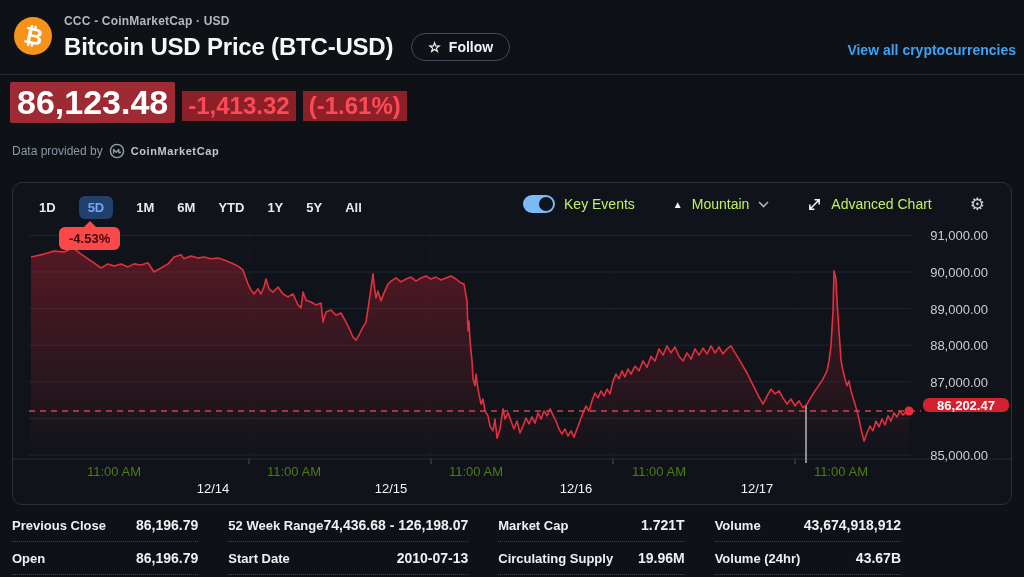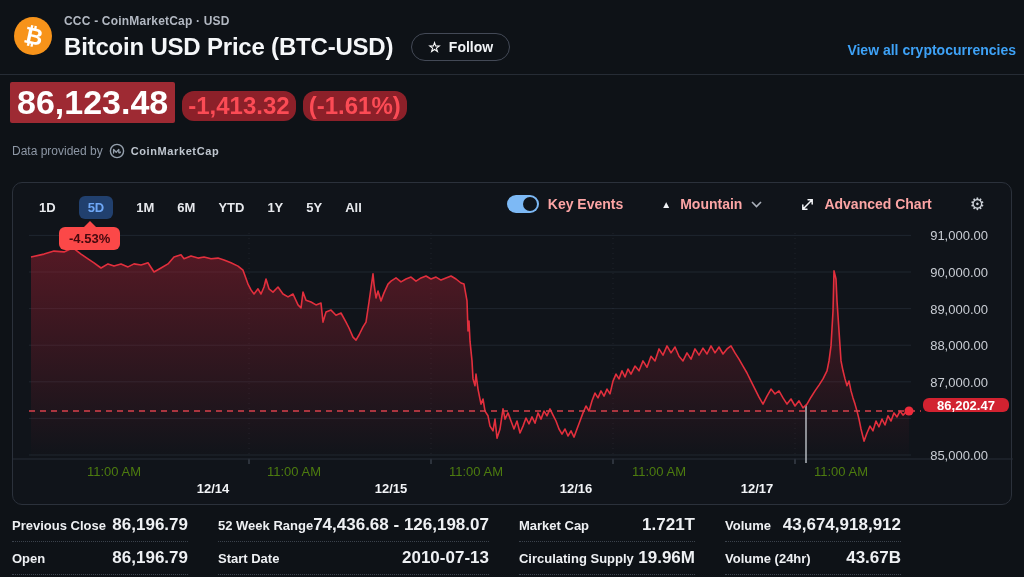--- a/index.html
+++ b/index.html
@@ -10,48 +10,48 @@
   .eyebrow{position:absolute;left:64px;top:14px;font-size:12px;font-weight:700;color:#b2b8c2;letter-spacing:.2px;}
   .title-row{position:absolute;left:64px;top:33px;display:flex;align-items:center;gap:18px;}
   .page-title{font-size:24px;font-weight:700;color:#f5f7f9;letter-spacing:-.2px;margin:0;}
   .follow-btn{display:flex;align-items:center;gap:8px;border:1px solid #434956;border-radius:17px;padding:5px 16px;background:transparent;color:#f2f4f7;font-size:14px;font-weight:700;cursor:pointer;}
   .follow-btn .star{font-size:14px;color:#fff;}
   .view-all{position:absolute;right:8px;top:42px;color:#3ea2f7;font-size:14px;font-weight:600;text-decoration:none;}
   .header-divider{position:absolute;left:0;top:74px;width:1024px;height:1px;background:#262c35;}
   
   .price-row{position:absolute;left:10px;top:82px;display:flex;align-items:baseline;gap:7px;}
   .price-main{font-size:34px;font-weight:700;color:#fff;background:#9e2a33;padding:1px 7px;border-radius:2px;}
-  .price-chg{font-size:24px;font-weight:700;color:#fc4b55;background:#8c2029;padding:1px 6px;border-radius:12px;}
+  .price-chg{font-size:24px;font-weight:700;color:#fc4b55;background:#8c2029;padding:1px 6px;border-radius:0;}
   .asof{position:absolute;left:11px;top:123px;font-size:13px;font-weight:700;color:#e9ecf0;}
   .provider{position:absolute;left:12px;top:143px;display:flex;align-items:center;gap:6px;font-size:12px;color:#8d97a5;}
   .cmc-name{font-size:11px;font-weight:700;color:#bfc6cf;letter-spacing:.6px;}
   
   .chart-card{position:absolute;left:12px;top:182px;width:1000px;height:323px;border:1px solid #2b313b;border-radius:10px;background:#10141a;box-sizing:border-box;}
   #chart-svg{position:absolute;left:0;top:0;}
   .ranges{position:absolute;left:26px;top:13px;display:flex;align-items:center;gap:23px;z-index:3;}
   .range-tab{font-size:13px;font-weight:700;color:#e7e9ed;background:transparent;border:none;padding:4px 0;cursor:pointer;}
   .range-tab.active{background:#21406e;color:#6fa8f7;border-radius:6px;padding:4px 9px;}
   .controls{position:absolute;right:26px;top:11px;display:flex;align-items:center;gap:38px;z-index:3;}
   .ctl-group{display:flex;align-items:center;gap:9px;cursor:pointer;}
-  .ctl-label{font-size:14px;font-weight:700;color:#fca5a5;}
+  .ctl-label{font-size:14px;font-weight:400;color:#bef264;}
   .toggle{width:32px;height:18px;border-radius:9px;background:#7db9f5;position:relative;cursor:pointer;}
   .toggle .knob{position:absolute;right:2px;top:2px;width:14px;height:14px;border-radius:50%;background:#10151c;}
   .mtn-icon{font-size:10px;color:#f2f4f7;}
   .gear{font-family:"DejaVu Sans",sans-serif;font-size:17px;color:#ccd1d8;cursor:pointer;}
   .pct-badge{position:absolute;left:46px;top:44px;background:#fb4848;color:#45090e;font-size:13px;font-weight:700;padding:4px 10px;border-radius:6px;z-index:2;}
   .pct-badge::before{content:'';position:absolute;top:-6px;left:50%;margin-left:-6px;border-left:6px solid transparent;border-right:6px solid transparent;border-bottom:6px solid #fb4848;}
   .marker-badge{position:absolute;left:910px;top:215px;width:86px;height:14px;background:#d22230;color:#fff;font-size:13px;font-weight:700;border-radius:6px;display:flex;align-items:center;justify-content:center;z-index:2;}
   .y-label{position:absolute;width:84px;text-align:right;font-size:13px;color:#c9cdd4;z-index:1;}
   .x-time{position:absolute;transform:translateX(-50%);top:281px;font-size:13px;color:#4d7c0f;white-space:nowrap;}
-  .x-date{position:absolute;transform:translateX(-50%);top:298px;font-size:13px;font-weight:700;color:#f2f4f7;white-space:nowrap;}
+  .x-date{position:absolute;transform:translateX(-50%);top:298px;font-size:13px;font-weight:400;color:#f2f4f7;white-space:nowrap;}
   
   .stats{position:absolute;left:0;top:505px;width:913px;box-sizing:border-box;padding:4px 12px 0 12px;display:grid;grid-template-columns:repeat(4,1fr);column-gap:30px;}
   .stat{display:flex;justify-content:space-between;align-items:center;height:32px;border-bottom:1px dotted #3b424c;}
   .stat-label{font-size:13px;font-weight:600;color:#eef0f3;white-space:nowrap;}
-  .stat-value{font-size:17px;font-weight:700;color:#eef0f3;white-space:nowrap;}
+  .stat-value{font-size:14px;font-weight:700;color:#eef0f3;white-space:nowrap;}
 </style>
 </head>
 <body>
 
 <div id="page">
 
   <div class="btc-logo">
       <span>₿</span>
     </div>
   <div class="eyebrow">CCC - CoinMarketCap · USD</div>

